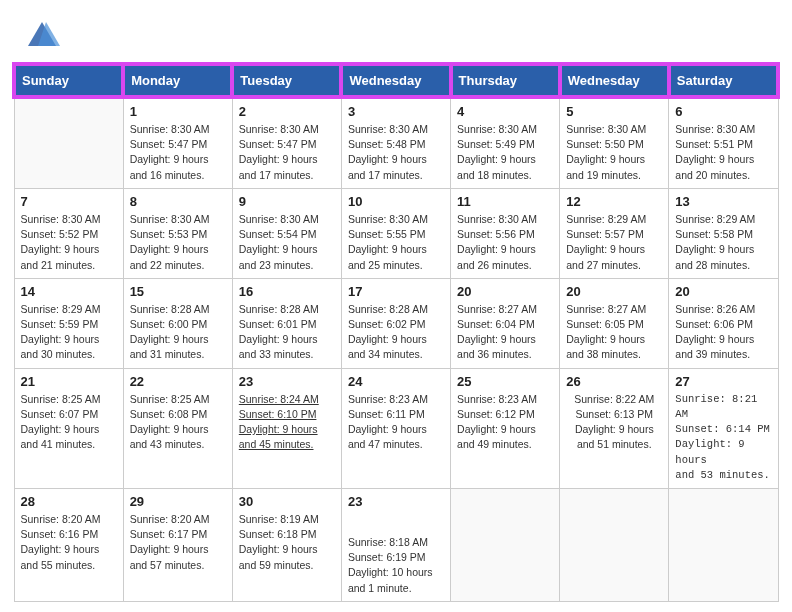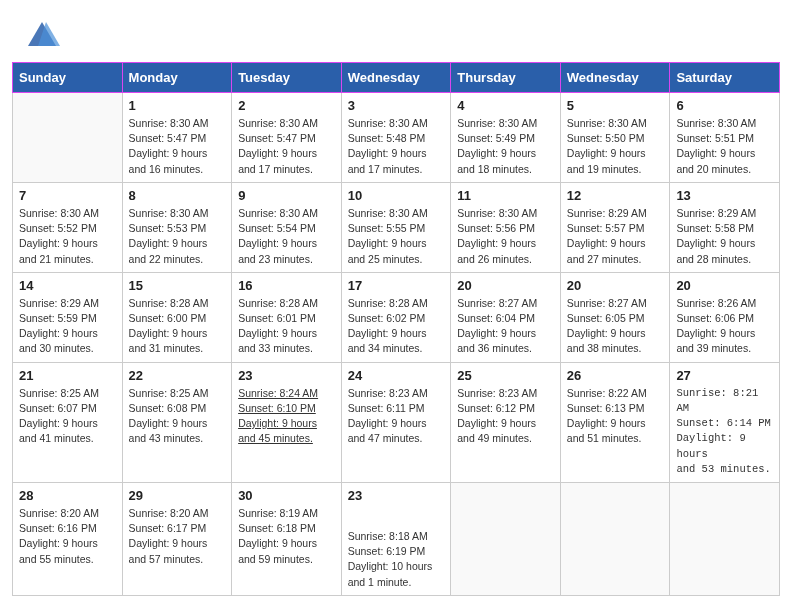--- a/index.html
+++ b/index.html
@@ -61,21 +61,21 @@
       padding: 0 12px;
       table-layout: fixed;
     }
     .calendar th {
       background: #2a5faa;
       color: #fff;
       font-size: 13px;
       font-weight: bold;
       padding: 7px 6px;
       text-align: left;
-      border: 1px solid #d946ef;
+      border: 4px solid #d946ef;
     }
     .calendar td {
       vertical-align: top;
       border: 1px solid #ccc;
       padding: 5px 6px;
       min-height: 80px;
       background: #fff;
       font-size: 11px;
       color: #222;
       width: calc(100%/7);
@@ -312,21 +312,21 @@
             </td>
             <td>
               <div class="day-num">25</div>
               <div class="day-info" style="white-space: pre-line;">Sunrise: 8:23 AM
 Sunset: 6:12 PM
 Daylight: 9 hours
 and 49 minutes.</div>
             </td>
             <td>
               <div class="day-num">26</div>
-              <div class="day-info" style="white-space: pre-line;">Sunrise: 8:22 AM
+              <div class="day-info" style="white-space: pre-line; text-align: center;">Sunrise: 8:22 AM
 Sunset: 6:13 PM
 Daylight: 9 hours
 and 51 minutes.</div>
             </td>
             <td>
               <div class="day-num">27</div>
               <div class="day-info" style="white-space: pre-line; font-family: Liberation Mono, monospace;">Sunrise: 8:21 AM
 Sunset: 6:14 PM
 Daylight: 9 hours
 and 53 minutes.</div>

